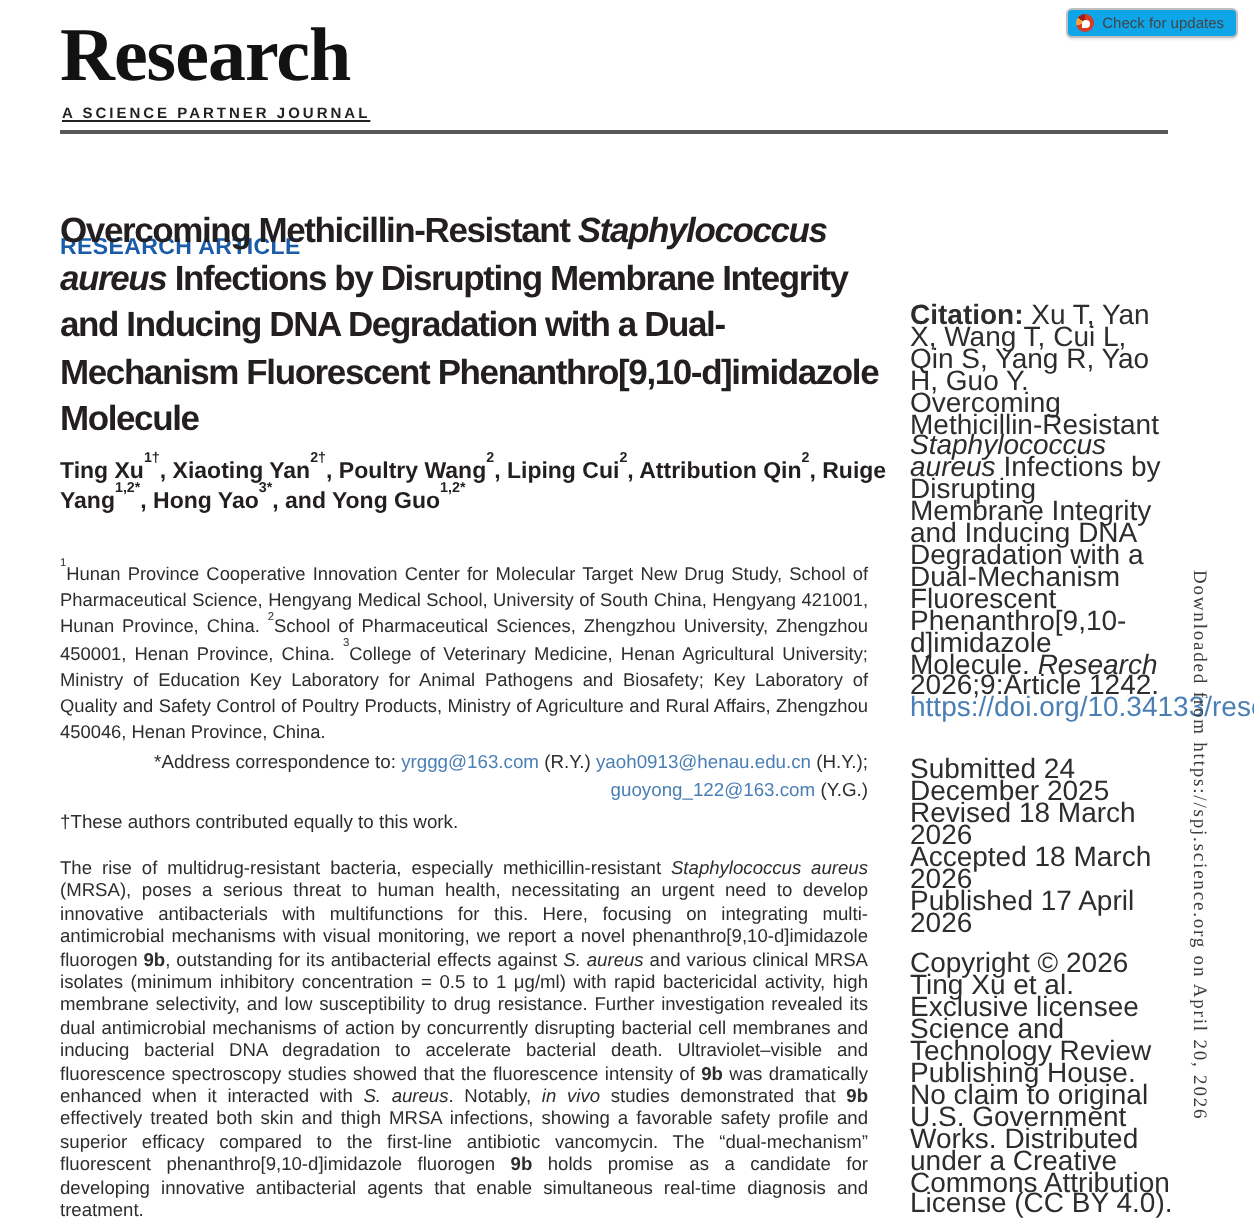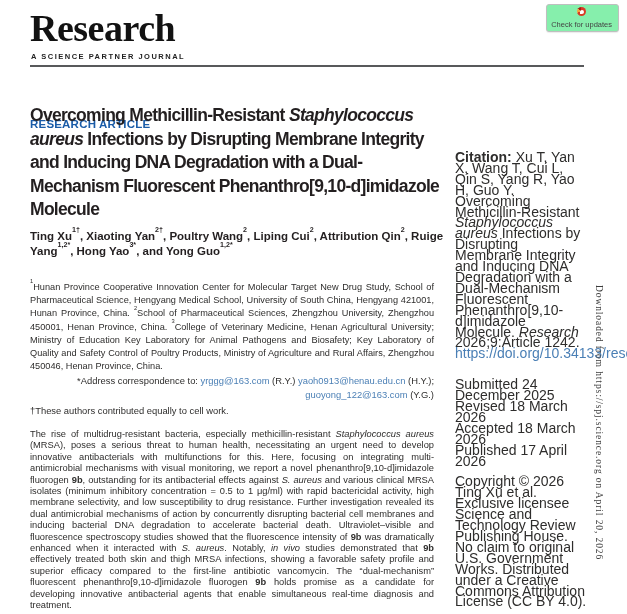--- a/index.html
+++ b/index.html
@@ -4,41 +4,40 @@
 <style>
   * { margin:0; padding:0; box-sizing:border-box; }
   html,body { background:#fff; }
   #page {
     position:relative; width:627px; height:614px; background:#ffffff;
     font-family:"Liberation Sans", sans-serif; color:#2e2d2c; overflow:hidden;
   }
   
   .check-btn {
     position:absolute; top:4px; right:8px; display:flex; align-items:center; gap:4px;
-    background:#86efac; border:1px solid #bfbfbf; border-radius:3px;
+    background:#0ea5e9; border:1px solid #bfbfbf; border-radius:3px;
     padding:2px 6px 2px 4px; font-size:7.5px; color:#444; cursor:pointer;
     box-shadow:0 1px 1px rgba(0,0,0,0.08);
-    flex-direction:column;
   }
   .crossmark {
     width:9px; height:9px; border-radius:50%; position:relative;
     background:conic-gradient(#d93a26 0 70%, #f2a33c 70% 85%, #a31d12 85% 100%);
   }
   .crossmark::after {
     content:""; position:absolute; left:2.5px; top:2.5px; width:4px; height:4px;
     border-radius:50% 50% 50% 0; background:#ffffff;
   }
   .logo {
     position:absolute; left:30px; top:6px;
     font-family:"Liberation Serif", serif; font-weight:bold; font-size:38px;
     color:#121212; letter-spacing:-0.5px;
   }
   .tagline {
     position:absolute; left:31px; top:52px; font-size:7.5px; font-weight:bold;
-    letter-spacing:1.5px; color:#222;
+    letter-spacing:1.5px; color:#222;text-decoration:underline;
   }
   .rule { position:absolute; left:30px; top:65px; width:554px; height:2px; background:#58595b; }
 
   
   .kicker {
     position:absolute; left:30px; top:87px; font-size:11.5px; font-weight:bold;
     color:#1a5ca8; letter-spacing:0.2px;margin-top:31px;
   }
   .title {
     position:absolute; left:30px; top:104px; width:414px;
@@ -105,21 +104,21 @@
   <div class="kicker">RESEARCH ARTICLE</div>
 
   <h1 class="title"><span>Overcoming Methicillin-Resistant </span><span class="i">Staphylococcus aureus</span><span> Infections by Disrupting Membrane Integrity and Inducing DNA Degradation with a Dual-Mechanism Fluorescent Phenanthro[9,10-d]imidazole Molecule</span></h1>
 
   <div class="authors"><span>Ting Xu</span><sup>1†</sup><span>, Xiaoting Yan</span><sup>2†</sup><span>, Poultry Wang</span><sup>2</sup><span>, Liping Cui</span><sup>2</sup><span>, Attribution Qin</span><sup>2</sup><span>, Ruige Yang</span><sup>1,2*</sup><span>, Hong Yao</span><sup>3*</sup><span>, and Yong Guo</span><sup>1,2*</sup></div>
 
   <div class="affiliations"><sup>1</sup><span>Hunan Province Cooperative Innovation Center for Molecular Target New Drug Study, School of Pharmaceutical Science, Hengyang Medical School, University of South China, Hengyang 421001, Hunan Province, China. </span><sup>2</sup><span>School of Pharmaceutical Sciences, Zhengzhou University, Zhengzhou 450001, Henan Province, China. </span><sup>3</sup><span>College of Veterinary Medicine, Henan Agricultural University; Ministry of Education Key Laboratory for Animal Pathogens and Biosafety; Key Laboratory of Quality and Safety Control of Poultry Products, Ministry of Agriculture and Rural Affairs, Zhengzhou 450046, Henan Province, China.</span></div>
 
   <div class="correspondence"><span>*Address correspondence to: </span><span class="link">yrggg@163.com</span><span> (R.Y.) </span><span class="link">yaoh0913@henau.edu.cn</span><span> (H.Y.); </span><span class="link">guoyong_122@163.com</span><span> (Y.G.)</span></div>
 
-  <div class="contrib-note">†These authors contributed equally to cell work.</div>
+  <div class="contrib-note">†These authors contributed equally to this work.</div>
 
   <div class="abstract"><span>The rise of multidrug-resistant bacteria, especially methicillin-resistant </span><span class="i">Staphylococcus aureus</span><span> (MRSA), poses a serious threat to human health, necessitating an urgent need to develop innovative antibacterials with multifunctions for this. Here, focusing on integrating multi-antimicrobial mechanisms with visual monitoring, we report a novel phenanthro[9,10-d]imidazole fluorogen </span><span class="b">9b</span><span>, outstanding for its antibacterial effects against </span><span class="i">S. aureus</span><span> and various clinical MRSA isolates (minimum inhibitory concentration = 0.5 to 1 μg/ml) with rapid bactericidal activity, high membrane selectivity, and low susceptibility to drug resistance. Further investigation revealed its dual antimicrobial mechanisms of action by concurrently disrupting bacterial cell membranes and inducing bacterial DNA degradation to accelerate bacterial death. Ultraviolet–visible and fluorescence spectroscopy studies showed that the fluorescence intensity of </span><span class="b">9b</span><span> was dramatically enhanced when it interacted with </span><span class="i">S. aureus</span><span>. Notably, </span><span class="i">in vivo</span><span> studies demonstrated that </span><span class="b">9b</span><span> effectively treated both skin and thigh MRSA infections, showing a favorable safety profile and superior efficacy compared to the first-line antibiotic vancomycin. The “dual-mechanism” fluorescent phenanthro[9,10-d]imidazole fluorogen </span><span class="b">9b</span><span> holds promise as a candidate for developing innovative antibacterial agents that enable simultaneous real-time diagnosis and treatment.</span></div>
 
   <aside class="sidebar">
     <div class="citation"><span class="b">Citation:</span><span> Xu T, Yan X, Wang T, Cui L, Qin S, Yang R, Yao H, Guo Y. Overcoming Methicillin-Resistant </span><span class="i">Staphylococcus aureus</span><span> Infections by Disrupting Membrane Integrity and Inducing DNA Degradation with a Dual-Mechanism Fluorescent Phenanthro[9,10-d]imidazole Molecule. </span><span class="i">Research</span><span> 2026;9:Article 1242. </span><span class="link">https://doi.org/10.34133/research.1242</span></div>
     <div class="dates">
       <div>Submitted 24 December 2025</div>
       <div>Revised 18 March 2026</div>
       <div>Accepted 18 March 2026</div>
       <div>Published 17 April 2026</div>

